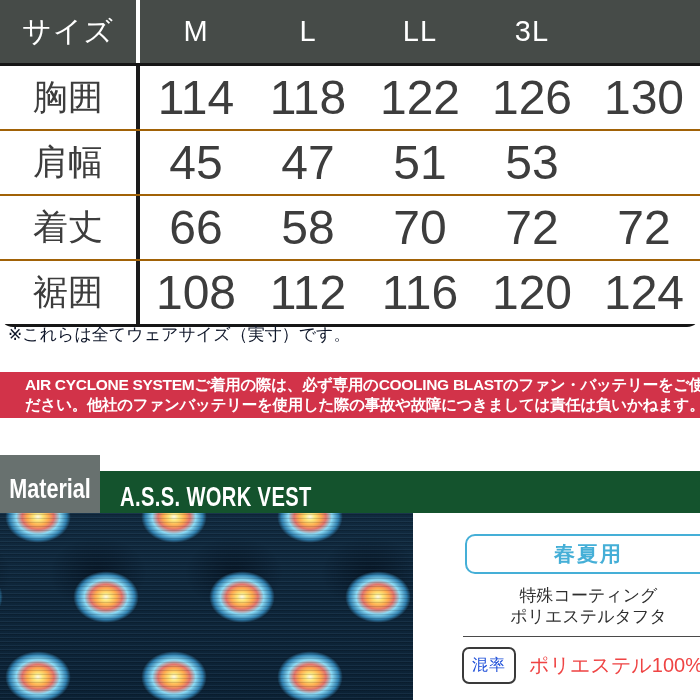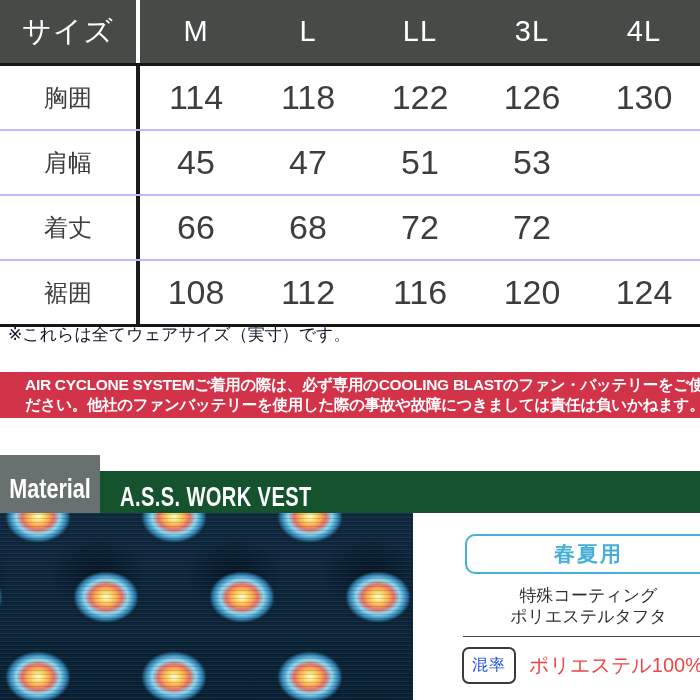--- a/index.html
+++ b/index.html
@@ -2,32 +2,32 @@
 <html><head>
 <meta charset="utf-8">
 <style>
   html,body { margin:0; padding:0; background:#fff; }
   .page {
     position:relative; width:700px; height:700px; overflow:hidden;
     background:#fff; font-family:"Liberation Sans","DejaVu Sans",sans-serif;
   }
 
   
-  .size-table { position:absolute; left:0; top:0; width:700px; border-bottom:3px solid #161616; }
+  .size-table { position:absolute; left:0; top:0; width:700px; border-bottom:3px solid #161616;border-radius:13px; }
   .tr { display:flex; }
   .tr.head { height:63px; background:#464b48; }
   .cell { display:flex; align-items:center; justify-content:center; box-sizing:border-box; }
   .col-label { width:140px; }
   .col-val { width:112px; }
   .tr.head .col-label { border-right:4px solid #ffffff; }
   .tr.head .cell { color:#fff; font-size:29px; letter-spacing:1px; }
-  .tr.body { height:63px; background:#fff; border-top:2px solid #c4b5fd; }
+  .tr.body { height:63px; background:#fff; border-top:2px solid #a16207; }
   .tr.body.first { border-top:3px solid #161616; }
-  .tr.body .col-label { border-right:4px solid #1b1b1b; font-size:24px; color:#3d3d3d; }
-  .tr.body .col-val { font-size:34px; color:#3d3d3d; }
+  .tr.body .col-label { border-right:4px solid #1b1b1b; font-size:35px; color:#3d3d3d; }
+  .tr.body .col-val { font-size:48px; color:#3d3d3d; }
 
   .footnote { position:absolute; left:8px; top:323px; font-size:17px; color:#0f172a; }
 
   
   .warning {
     position:absolute; left:0; top:372px; width:700px; height:46px;
     display:flex; flex-direction:column; justify-content:center;
   }
   .warning .line {
     color:#fff; font-weight:bold; font-size:15.5px; line-height:20px;
@@ -82,21 +82,20 @@
 
 <div class="page">
 
   <div class="size-table">
     <div class="tr head" style="background-color: rgb(70, 75, 72);">
       <div class="cell col-label">サイズ</div>
       <div class="cell col-val">M</div>
       <div class="cell col-val">L</div>
       <div class="cell col-val">LL</div>
       <div class="cell col-val">3L</div>
-      <div class="cell col-val">4L</div>
     </div>
 
     <div class="tr body first">
       <div class="cell col-label">胸囲</div>
       <div class="cell col-val">114</div>
       <div class="cell col-val">118</div>
       <div class="cell col-val">122</div>
       <div class="cell col-val">126</div>
       <div class="cell col-val">130</div>
     </div>
@@ -105,21 +104,22 @@
       <div class="cell col-label">肩幅</div>
       <div class="cell col-val">45</div>
       <div class="cell col-val">47</div>
       <div class="cell col-val">51</div>
       <div class="cell col-val">53</div>
     </div>
 
     <div class="tr body">
       <div class="cell col-label">着丈</div>
       <div class="cell col-val">66</div>
-      <div class="cell col-val">68</div>
+      <div class="cell col-val">58</div>
+      <div class="cell col-val">70</div>
       <div class="cell col-val">72</div>
       <div class="cell col-val">72</div>
     </div>
 
     <div class="tr body">
       <div class="cell col-label">裾囲</div>
       <div class="cell col-val">108</div>
       <div class="cell col-val">112</div>
       <div class="cell col-val">116</div>
       <div class="cell col-val">120</div>

